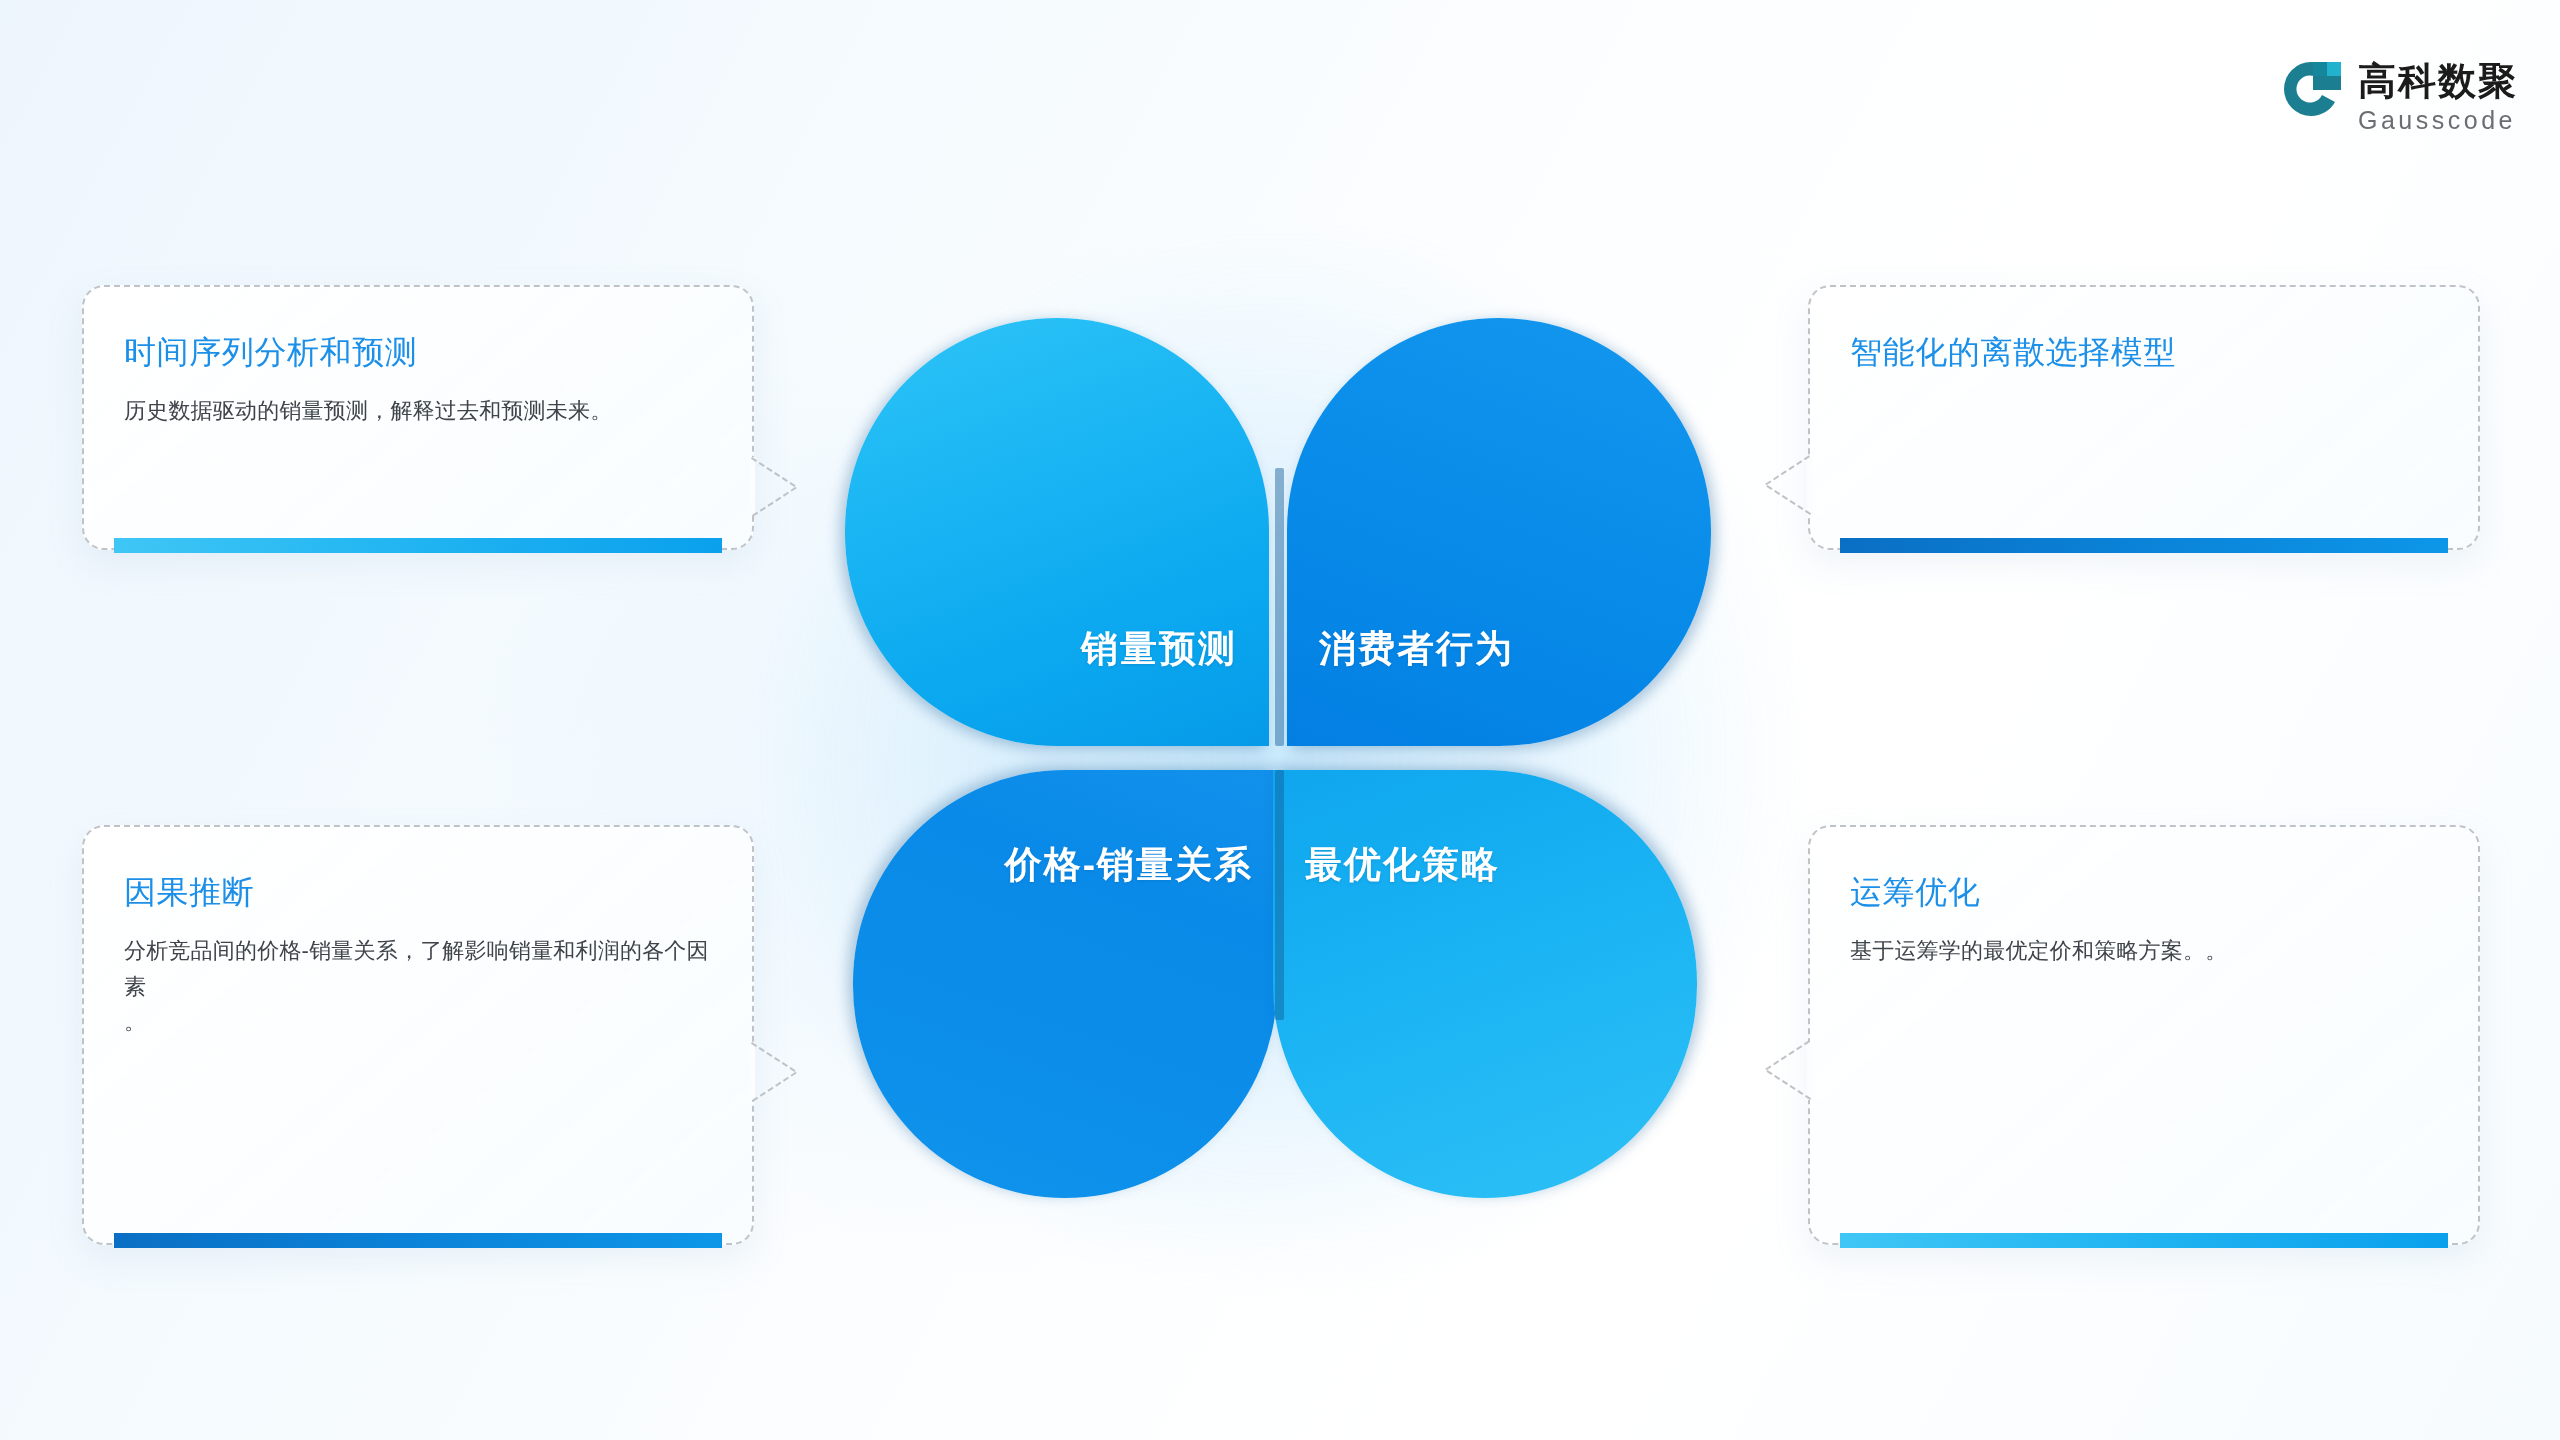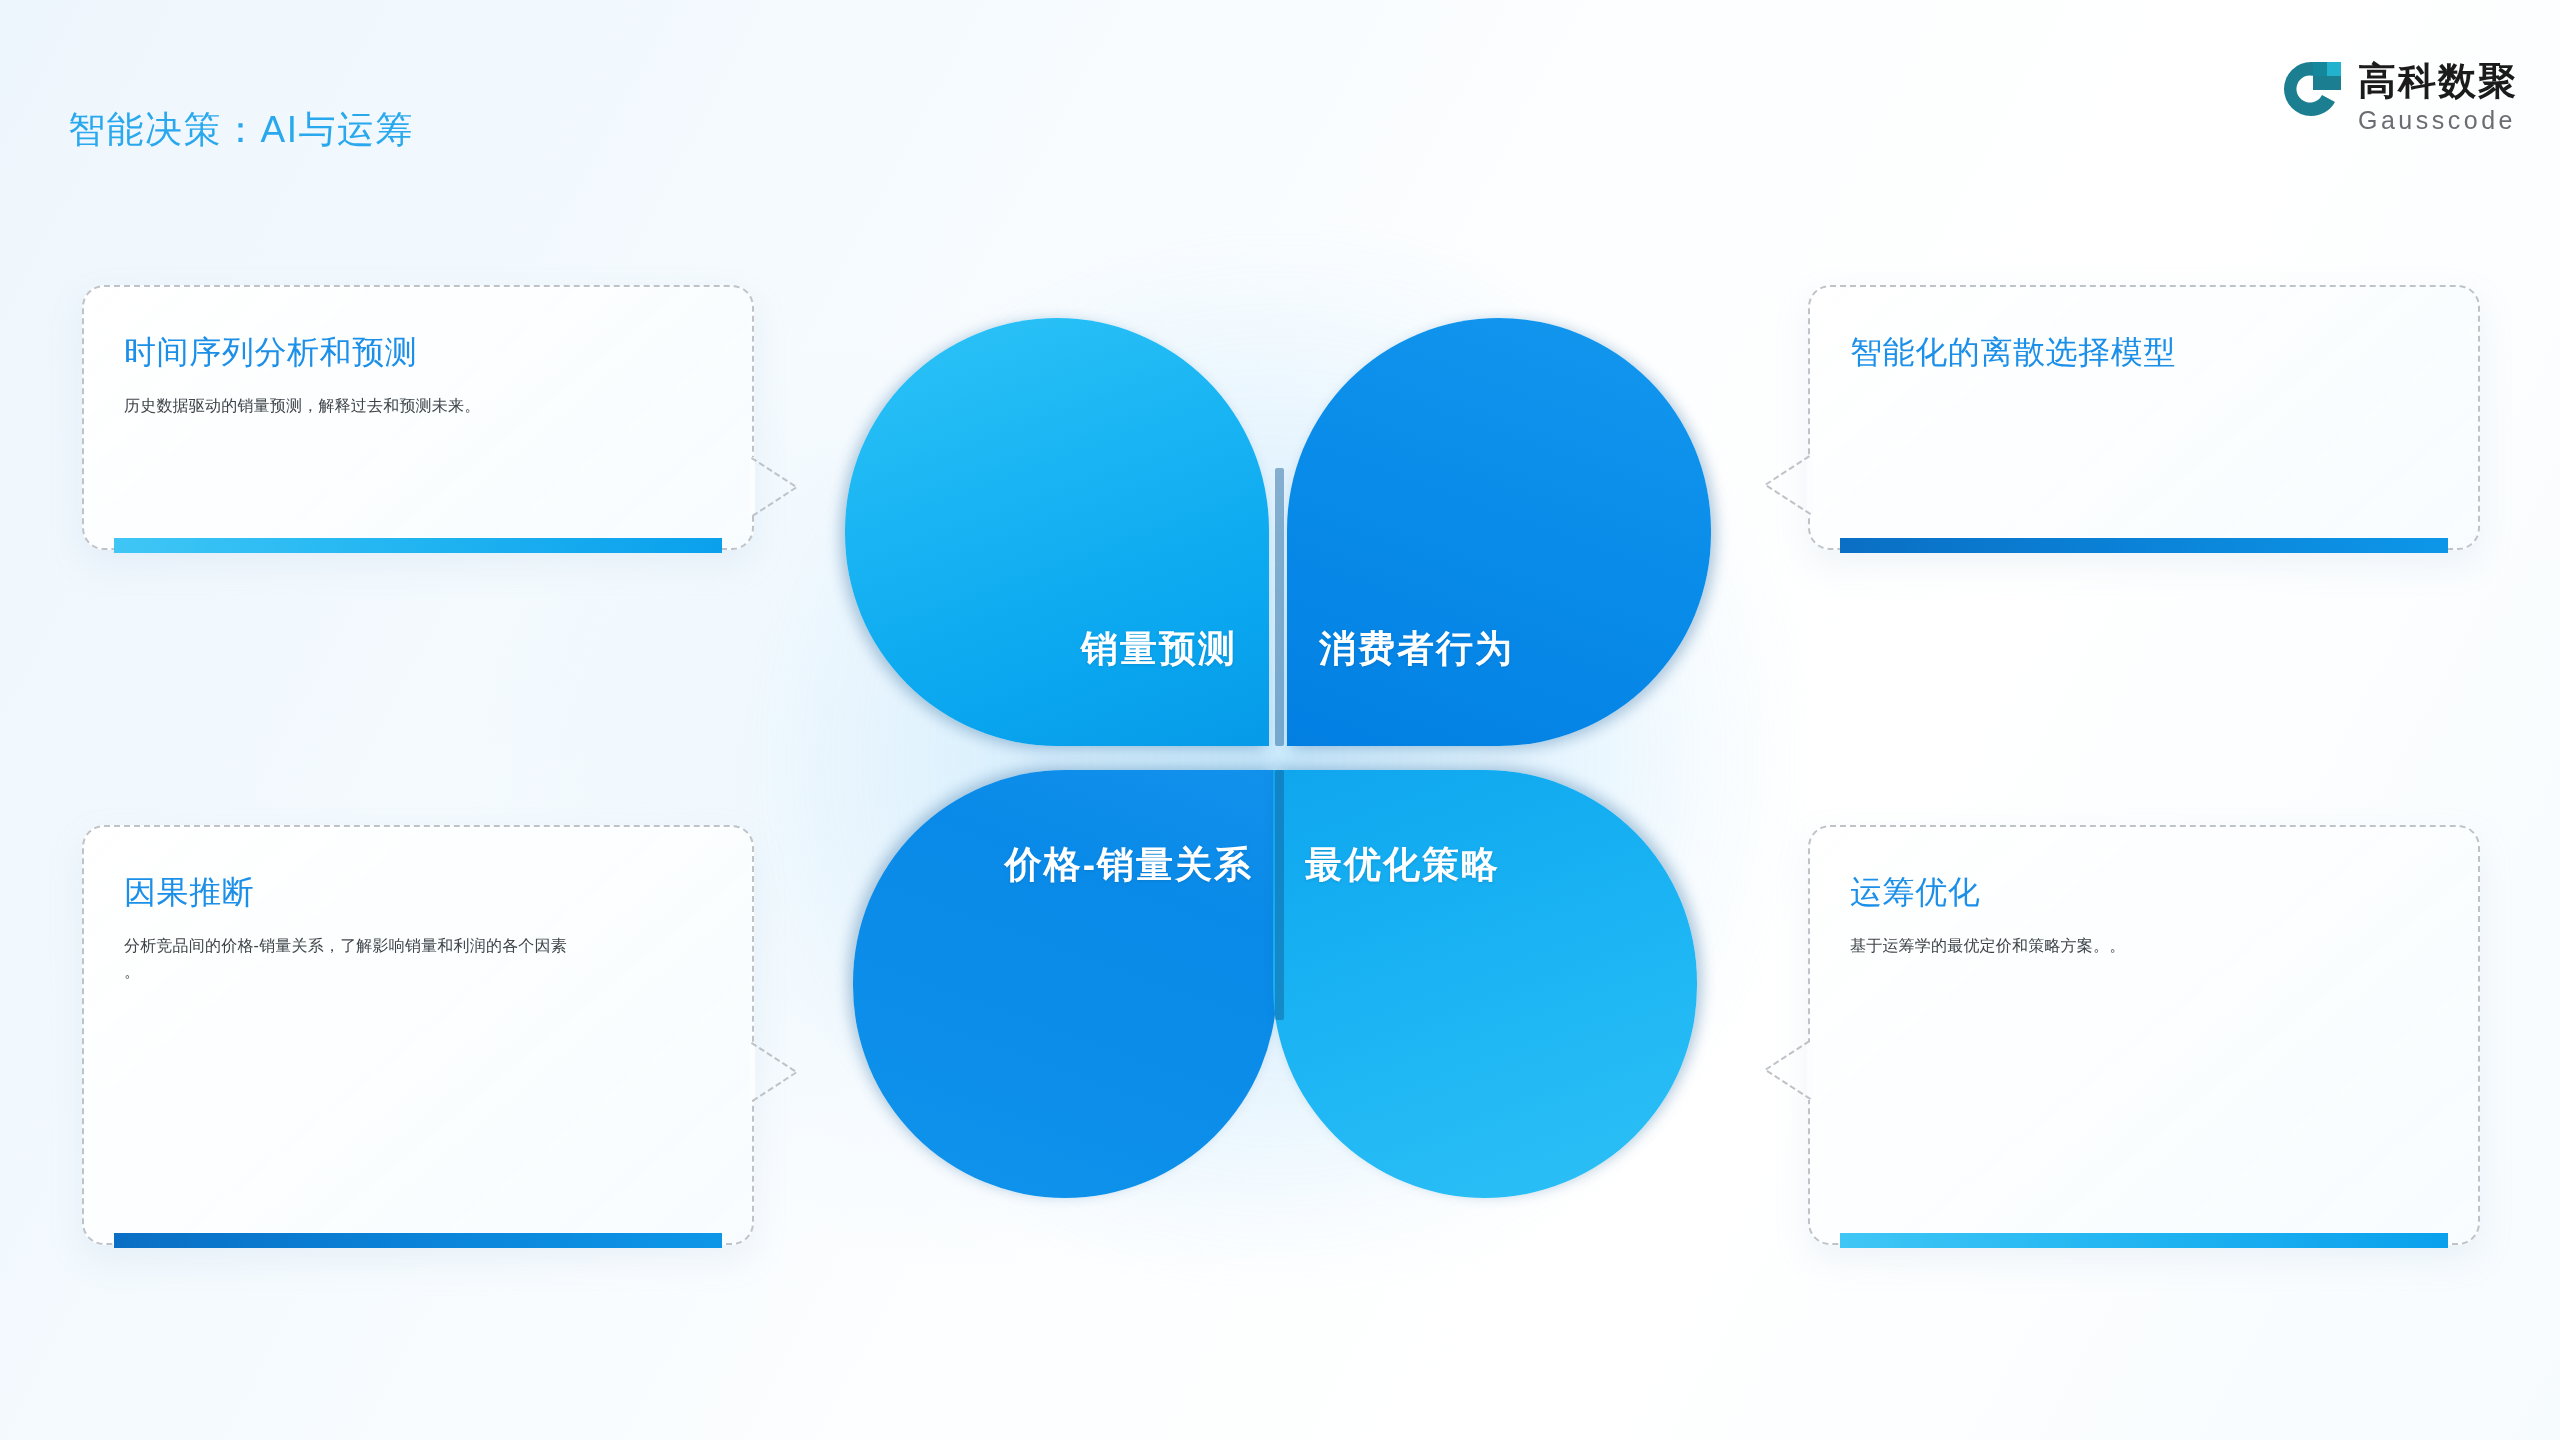--- a/index.html
+++ b/index.html
@@ -82,21 +82,21 @@
   }
   .card-title {
     font-size: 32px;
     color: #1c8fe8;
     font-weight: 400;
     letter-spacing: 0.6px;
     margin-bottom: 18px;
     white-space: nowrap;
   }
   .card-body {
-    font-size: 16px;
+    font-size: 22px;
     line-height: 1.62;
     color: #3e4449;
     font-weight: 400;
     letter-spacing: 0.2px;
   }
   .card-bar {
     position: absolute;
     left: 30px;
     right: 30px;
     bottom: -5px;
@@ -248,21 +248,20 @@
   .edge {
     position: absolute;
     background: rgba(16,90,150,0.45);
     border-radius: 2px;
   }
 </style>
 </head>
 <body>
 
 <div class="header">
-  <div class="page-title">智能决策：AI与运筹</div>
 
   <div class="logo">
     <div class="logo-mark">
       <svg viewBox="0 0 62 62" width="62" height="62" aria-hidden="true">
         <path d="M31 4 A27 27 0 1 0 31 58 A27 27 0 0 0 55 44 L42 37 A13.5 13.5 0 1 1 42 25 L55 18 A27 27 0 0 0 31 4 Z" fill="#1b7f91"></path>
         <rect x="33" y="4" width="14" height="14" fill="#15879c"></rect>
         <rect x="47" y="4" width="14" height="14" fill="#22b2cd"></rect>
         <rect x="33" y="18" width="14" height="14" fill="#1b7f91"></rect>
         <rect x="47" y="18" width="14" height="14" fill="#1b7f91"></rect>
       </svg>

